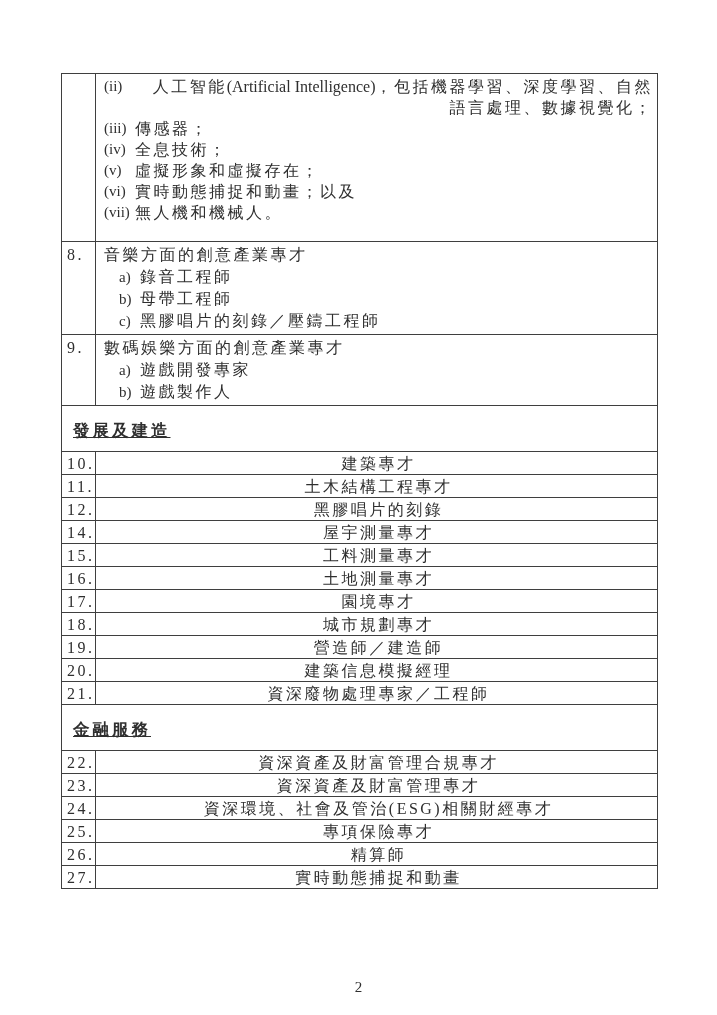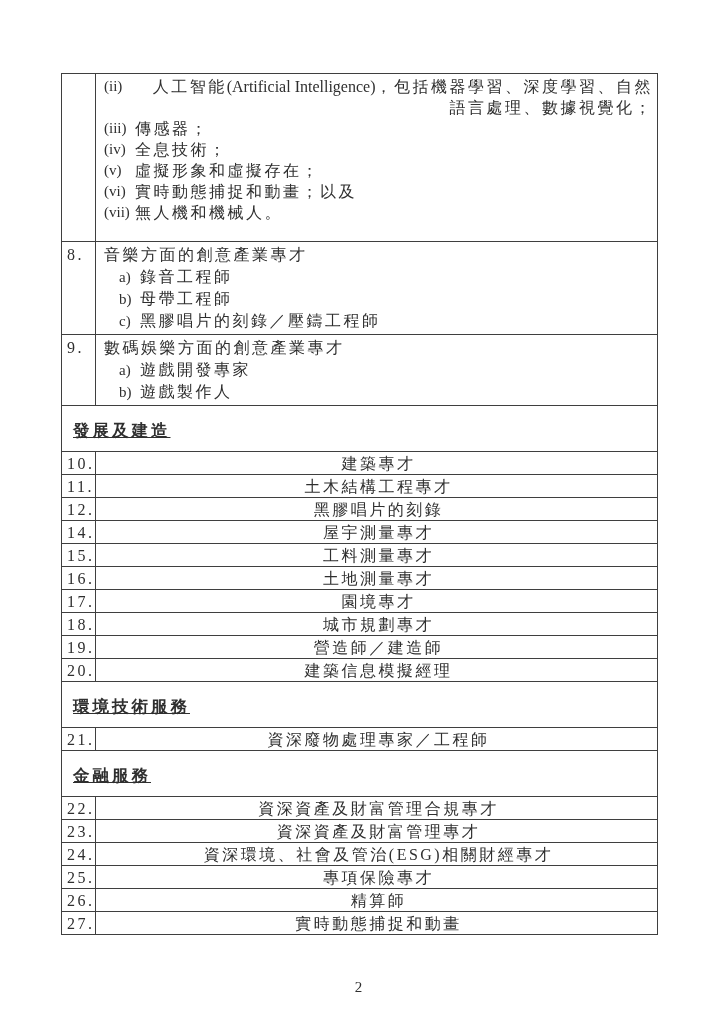--- a/index.html
+++ b/index.html
@@ -196,23 +196,20 @@
     </tr>
     <tr class="r-simple">
       <td class="num">19.</td>
       <td class="txt">營造師／建造師</td>
     </tr>
     <tr class="r-simple">
       <td class="num">20.</td>
       <td class="txt">建築信息模擬經理</td>
     </tr>
 
-    <tr class="r-sec">
-      <td colspan="2">環境技術服務</td>
-    </tr>
 
     <tr class="r-simple">
       <td class="num">21.</td>
       <td class="txt">資深廢物處理專家／工程師</td>
     </tr>
 
     <tr class="r-sec">
       <td colspan="2">金融服務</td>
     </tr>
 

